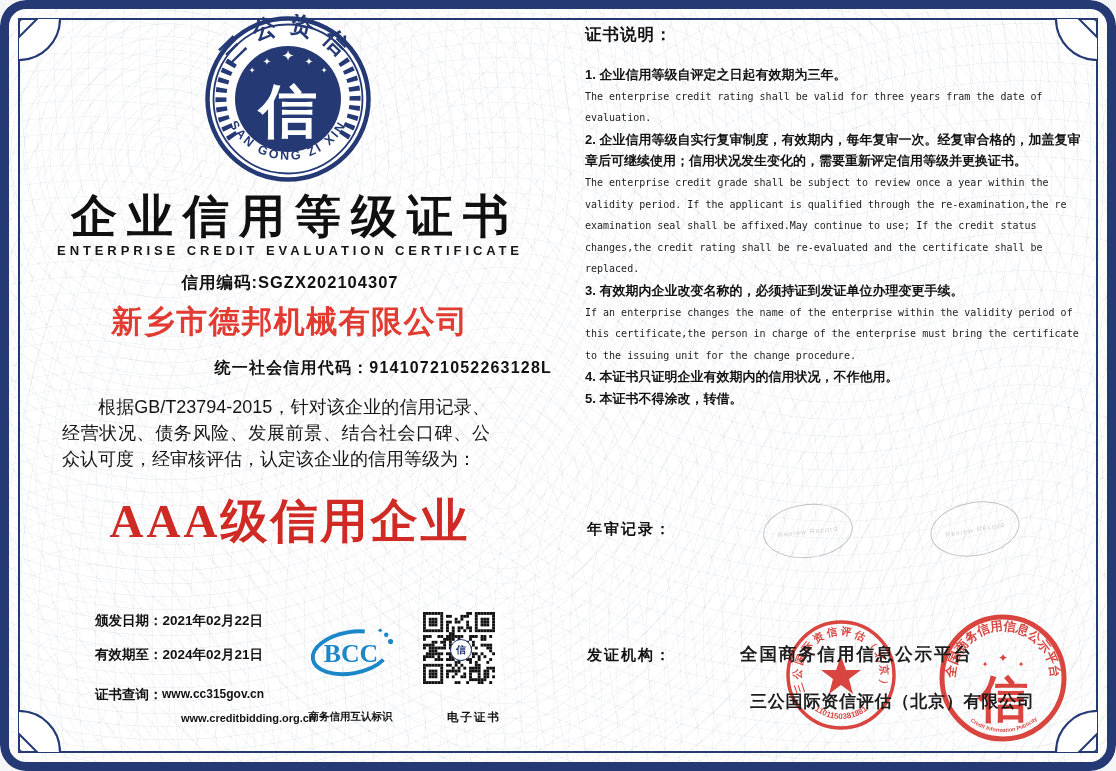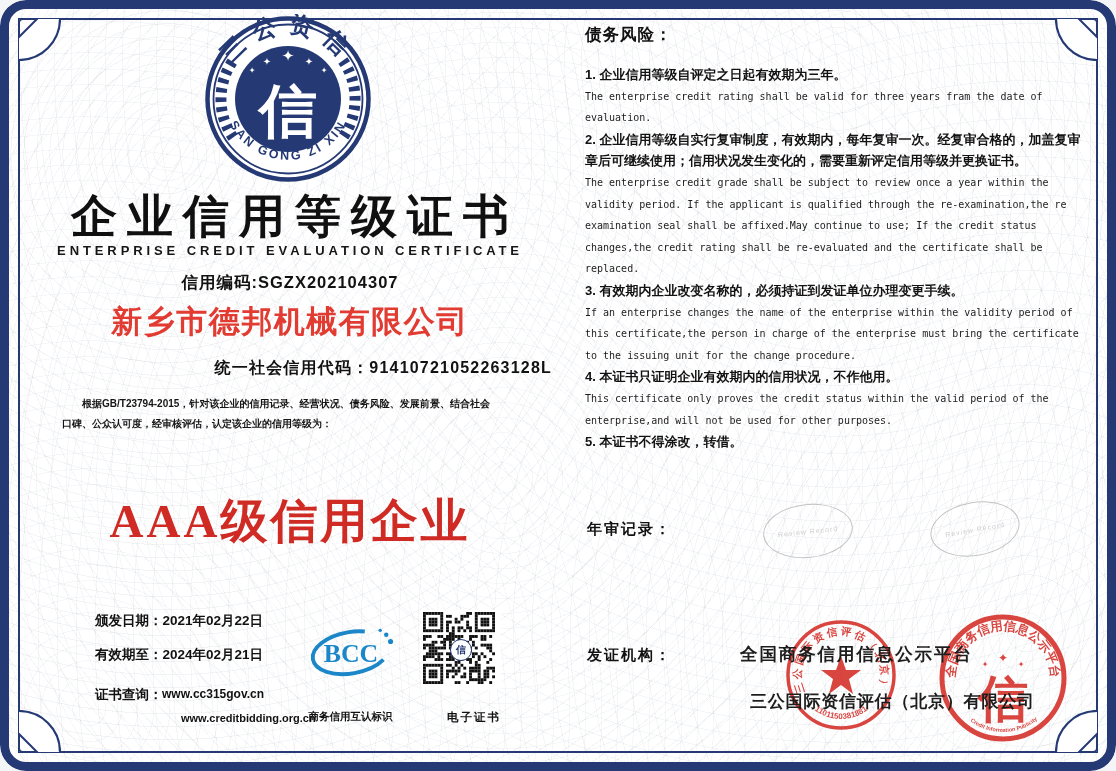--- a/index.html
+++ b/index.html
@@ -25,21 +25,21 @@
   
   .logo{left:203px;top:14px;width:170px;height:170px;}
   .title-cn{left:28px;top:186px;width:524px;text-align:center;font-family:"Liberation Serif",serif;
             font-weight:900;font-size:46px;letter-spacing:10px;text-indent:10px;color:#101010;}
   .title-en{left:28px;top:243px;width:524px;text-align:center;font-weight:700;font-size:13px;
             letter-spacing:3.9px;color:#161616;}
   .code-line{left:28px;top:272px;width:524px;text-align:center;font-weight:700;font-size:16.5px;letter-spacing:1px;}
   .company{left:28px;top:301px;width:524px;text-align:center;font-weight:700;font-size:31px;
            letter-spacing:1.5px;color:#e13b32;}
   .uscc{left:28px;top:358px;width:524px;text-align:right;font-weight:700;font-size:16px;letter-spacing:1.2px;}
-  .para{left:62px;top:394px;width:428px;font-size:10px;font-weight:700;line-height:20px;
+  .para{left:62px;top:394px;width:428px;font-size:18px;font-weight:400;line-height:26px;
         text-align:justify;text-indent:2em;color:#151515;}
   .rating{left:28px;top:490px;width:524px;text-align:center;font-family:"Liberation Serif",serif;
           font-weight:900;font-size:47px;letter-spacing:3px;color:#cf2a23;}
   .date1{left:95px;top:612px;font-size:13.5px;font-weight:700;}
   .date2{left:95px;top:646px;font-size:13.5px;font-weight:700;}
   .query-label{left:95px;top:686px;font-size:13.5px;font-weight:700;}
   .url1{left:162px;top:687px;font-size:12px;font-weight:700;}
   .url2{left:144px;top:712px;font-size:11px;font-weight:700;margin-left:37px;}
   .bcc{left:308px;top:620px;width:86px;height:62px;}
   .bcc-caption{left:293px;top:710px;width:115px;text-align:center;font-size:10.5px;font-weight:600;}
@@ -470,31 +470,30 @@
         <rect x="76" y="96" width="4" height="4"></rect>
         <rect x="80" y="96" width="4" height="4"></rect>
         <rect x="92" y="96" width="4" height="4"></rect>
       </svg>
     <div class="qr-center">
         <span>信</span>
       </div>
   </div>
   <div class="abs qr-caption">电子证书</div>
 
-  <div class="abs notes-heading">债务风险：</div>
+  <div class="abs notes-heading">证书说明：</div>
 
   <div class="abs notes">
     <div class="cn">1. 企业信用等级自评定之日起有效期为三年。</div>
     <div class="en">The enterprise credit rating shall be valid for three years fram the date of evaluation.</div>
     <div class="cn">2. 企业信用等级自实行复审制度，有效期内，每年复审一次。经复审合格的，加盖复审章后可继续使用；信用状况发生变化的，需要重新评定信用等级并更换证书。</div>
     <div class="en">The enterprise credit grade shall be subject to review once a year within the validity period. If the applicant is qualified through the re-examination,the re examination seal shall be affixed.May continue to use; If the credit status changes,the credit rating shall be re-evaluated and the certificate shall be replaced.</div>
     <div class="cn">3. 有效期内企业改变名称的，必须持证到发证单位办理变更手续。</div>
     <div class="en">If an enterprise changes the name of the enterprise within the validity period of this certificate,the person in charge of the enterprise must bring the certificate to the issuing unit for the change procedure.</div>
     <div class="cn">4. 本证书只证明企业有效期内的信用状况，不作他用。</div>
-    <div class="en">This certificate only proves the credit status within the valid period of the enterprise,and will not be used for other purposes.</div>
     <div class="cn">5. 本证书不得涂改，转借。</div>
   </div>
 
   <div class="abs annual-label">年审记录：</div>
   <div class="oval oval1">
       <span>Review Record</span>
     </div>
   <div class="oval oval2">
       <span>Review Record</span>
     </div>

